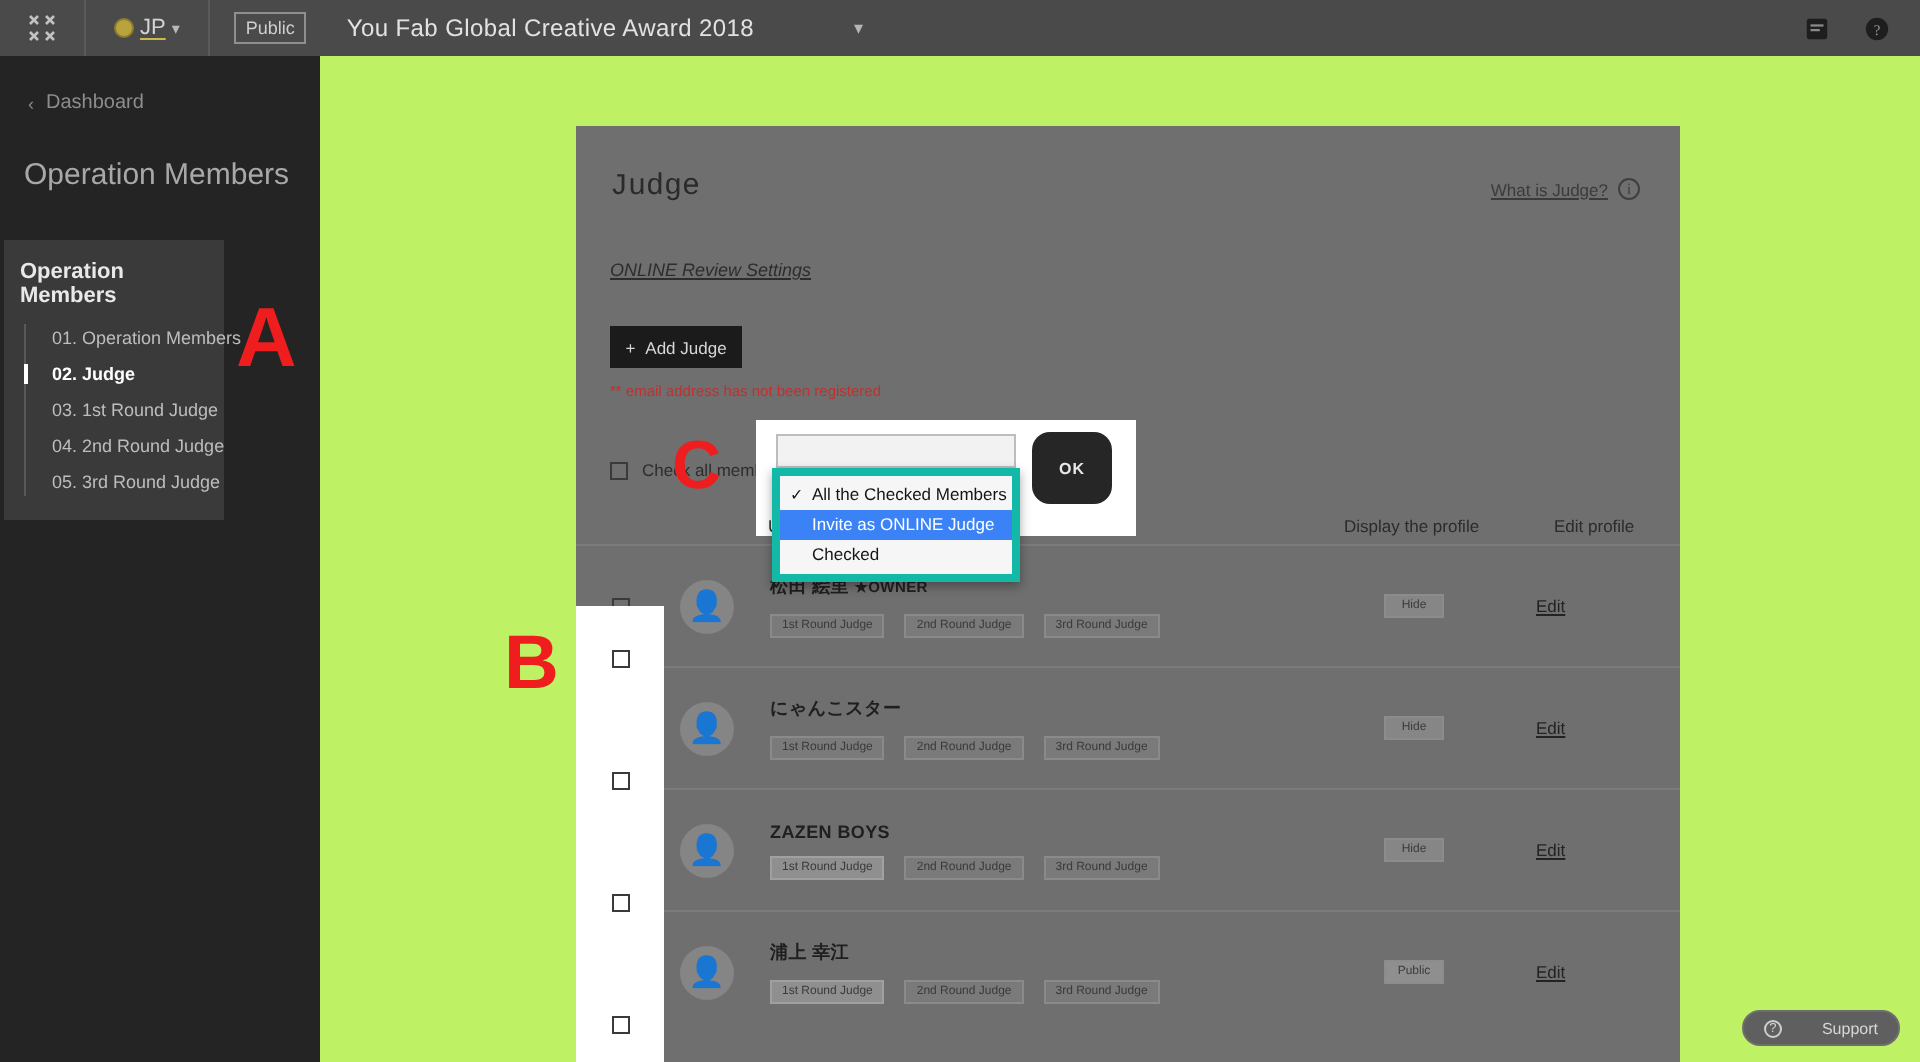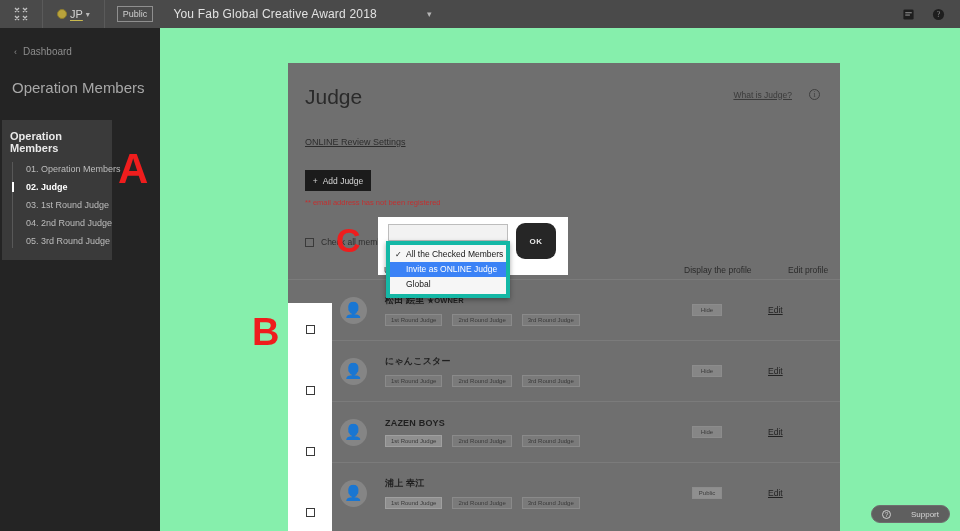--- a/index.html
+++ b/index.html
@@ -6,21 +6,21 @@
   html, body {
     width: 960px; height: 531px;
     background: #6b6b6b;
     font-family: "Liberation Sans", sans-serif;
     overflow: hidden;
   }
   
   .app {
     position: relative;
     width: 960px; height: 531px;
-    background: #86efac;
+    background: #bef264;
   }
 
   
   .topbar {
     position: absolute; top: 0; left: 0;
     width: 960px; height: 28px;
     background: #4a4a4a;
     display: flex; align-items: center;
     color: #d8d8d8;
     font-size: 11px;
@@ -117,39 +117,41 @@
     line-height: 1;
   }
 
   
   .content {
     position: absolute; left: 288px; top: 63px;
     width: 552px; height: 468px;
     background: #6f6f6f;
   }
   .page-title {
-    font-size: 21px; color: #2a2a2a; font-weight: 400;
+    font-size: 15px; color: #2a2a2a; font-weight: 400;
     padding: 22px 0 0 17px;
+    font-family: Liberation Mono, monospace;
   }
   .what-is {
     position: absolute; right: 20px; top: 26px;
-    display: flex; align-items: center; gap: 17px;
+    display: flex; align-items: center; gap: 5px;
     font-size: 8.5px; color: #3b3b3b;
   }
   .what-is .lnk { text-decoration: underline; }
   .info-circle {
     width: 11px; height: 11px; border-radius: 50%;
     border: 1px solid #3f3f3f; color: #3f3f3f;
     font-size: 8px; line-height: 9px; text-align: center;
     font-family: "Liberation Serif", serif;
   }
   .online-link {
     padding: 28px 0 11px 17px;
     font-size: 9px; color: #2d2d2d; text-decoration: underline;
     display: inline-block;
+    font-style: italic;
   }
   .add-judge {
     margin: 12px 0 0 17px;
     width: 66px; height: 21px;
     background: #1b1b1b; color: #d6d6d6;
     font-size: 8.5px;
     display: flex; align-items: center; justify-content: center; gap: 5px;
     cursor: pointer;
   }
   .note-red {
@@ -222,22 +224,22 @@
 
   
   .thead {
     position: relative;
     display: flex; align-items: flex-end;
     height: 22px;
     padding: 0 0 4px 0;
     font-size: 8.5px; color: #2b2b2b;
   }
   .th-user { position: absolute; left: 96px; bottom: 4px; }
-  .th-display { position: absolute; left: 396px; bottom: 4px; }
-  .th-edit { position: absolute; left: 500px; bottom: 4px; }
+  .th-display { position: absolute; left: 384px; bottom: 4px; }
+  .th-edit { position: absolute; left: 489px; bottom: 4px; }
   .trow {
     position: relative;
     height: 61px;
     border-top: 1px solid #7b7b7b;
     display: flex; align-items: center;
   }
   .trow:first-of-type { border-top: 1px solid #7b7b7b; }
   .cell-chk {
     width: 44px; display: flex; align-items: center; justify-content: center;
   }
@@ -390,21 +392,21 @@
       <span class="chk"></span>
       <span class="bulk-label">Check all members</span>
 
       <div class="white-panel"></div>
       <div class="select-box"></div>
       <div class="ok-btn">OK</div>
 
       <div class="dropdown">
         <div class="dd-item checked">All the Checked Members</div>
         <div class="dd-item selected">Invite as ONLINE Judge</div>
-        <div class="dd-item">Global</div>
+        <div class="dd-item">Checked</div>
       </div>
 
       <div class="annot-c">C</div>
     </div>
 
     
     <div class="thead">
       <span class="th-user">User Name</span>
       <span class="th-display">Display the profile</span>
       <span class="th-edit">Edit profile</span>

